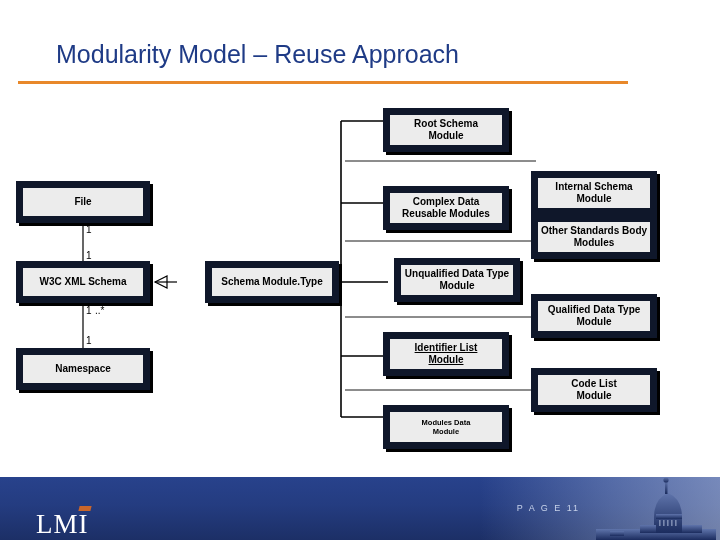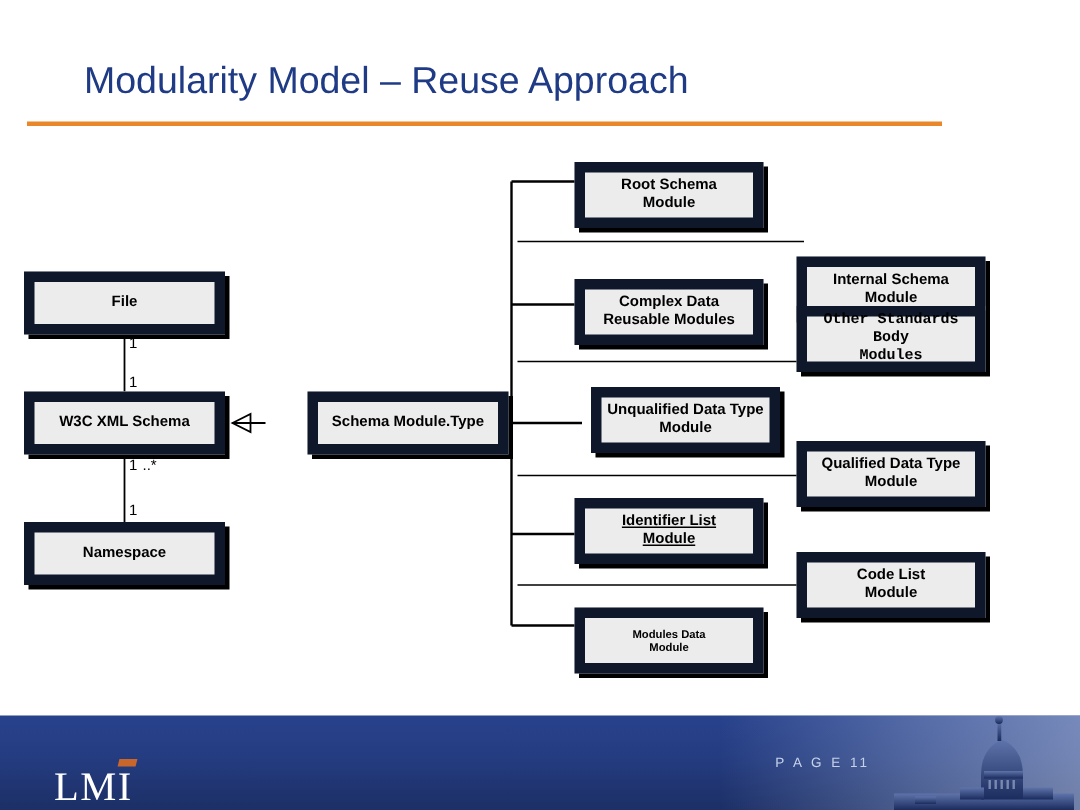--- a/index.html
+++ b/index.html
@@ -204,21 +204,21 @@
         <span class="lbl">Internal Schema
 Module</span>
       </div>
       <div class="uml-box" style="left: 16px; top: 86px; width: 134px; height: 42px;">
         <span class="lbl">File</span>
       </div>
       <div class="uml-box" style="left: 383px; top: 91px; width: 126px; height: 44px;">
         <span class="lbl">Complex Data
 Reusable  Modules</span>
       </div>
-      <div class="uml-box" style="left: 531px; top: 109px; width: 126px; height: 44px; font-family: Liberation Mono, monospace;">
+      <div class="uml-box" style="left: 531px; top: 120px; width: 126px; height: 44px;">
         <span class="lbl">Other Standards Body
 Modules</span>
       </div>
       <div class="uml-box" style="left: 16px; top: 166px; width: 134px; height: 42px;">
         <span class="lbl">W3C XML Schema</span>
       </div>
       <div class="uml-box" style="left: 177px; top: 166px; width: 134px; height: 42px; margin-left: 28px;">
         <span class="lbl">Schema Module.Type</span>
       </div>
       <div class="uml-box" style="left: 394px; top: 163px; width: 126px; height: 44px;">

